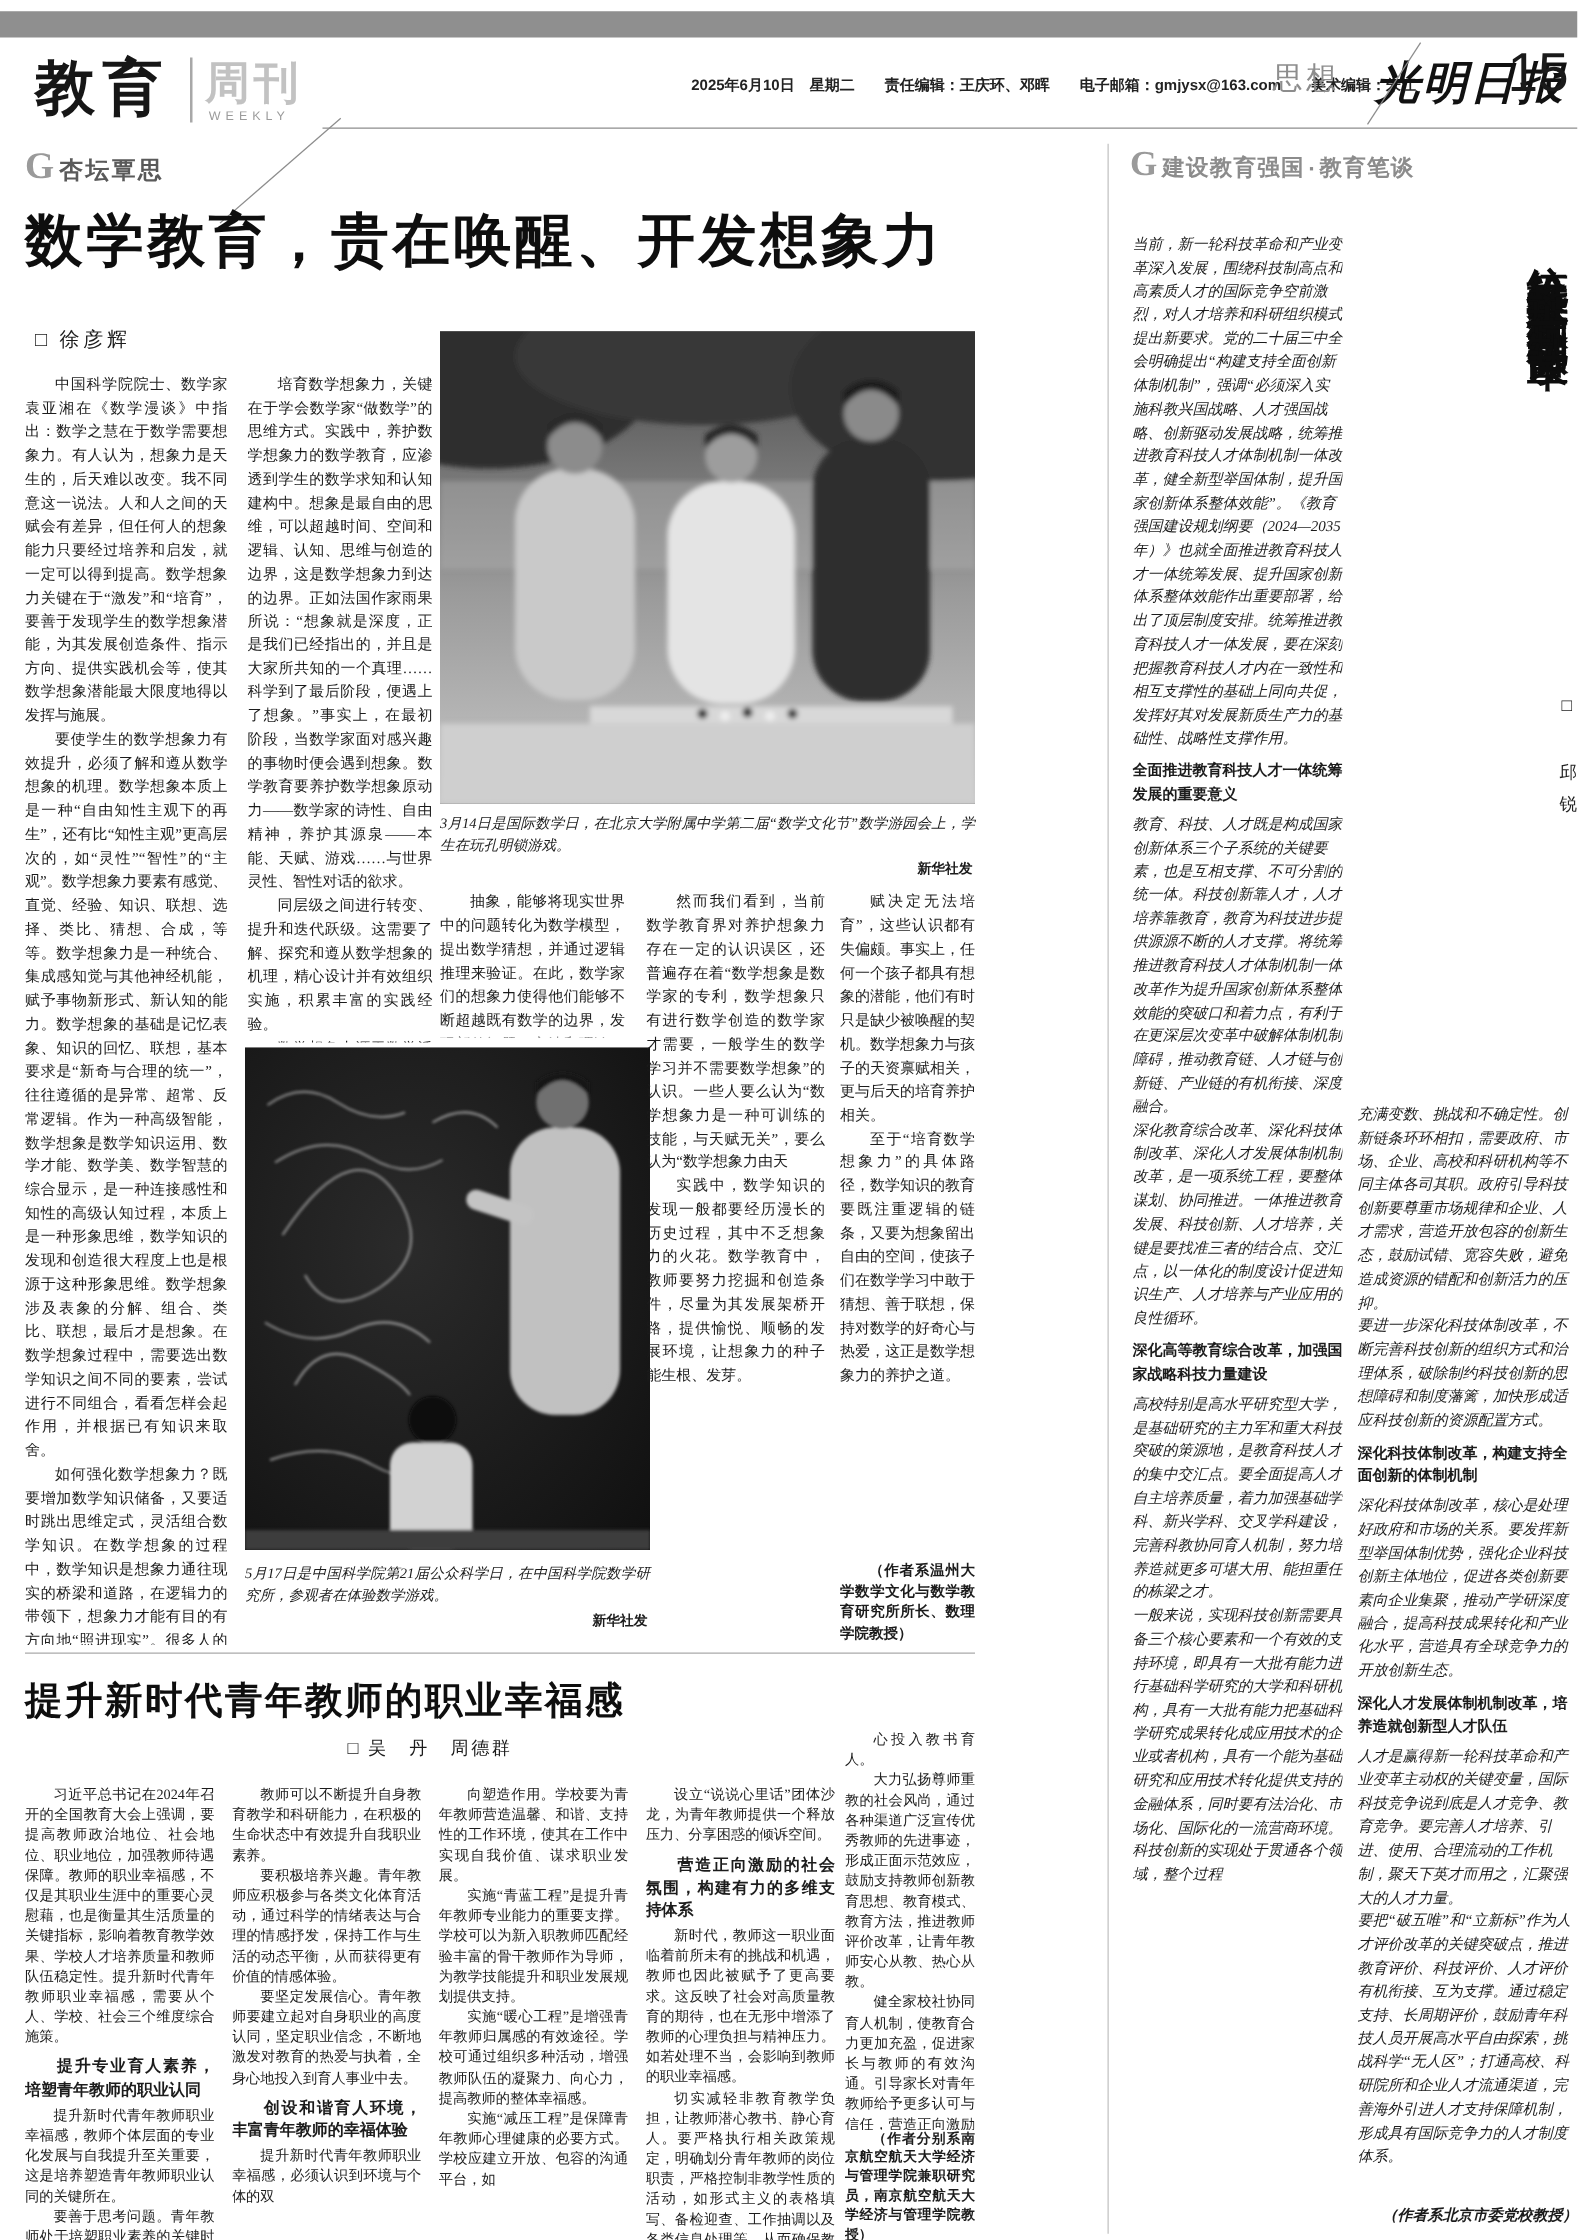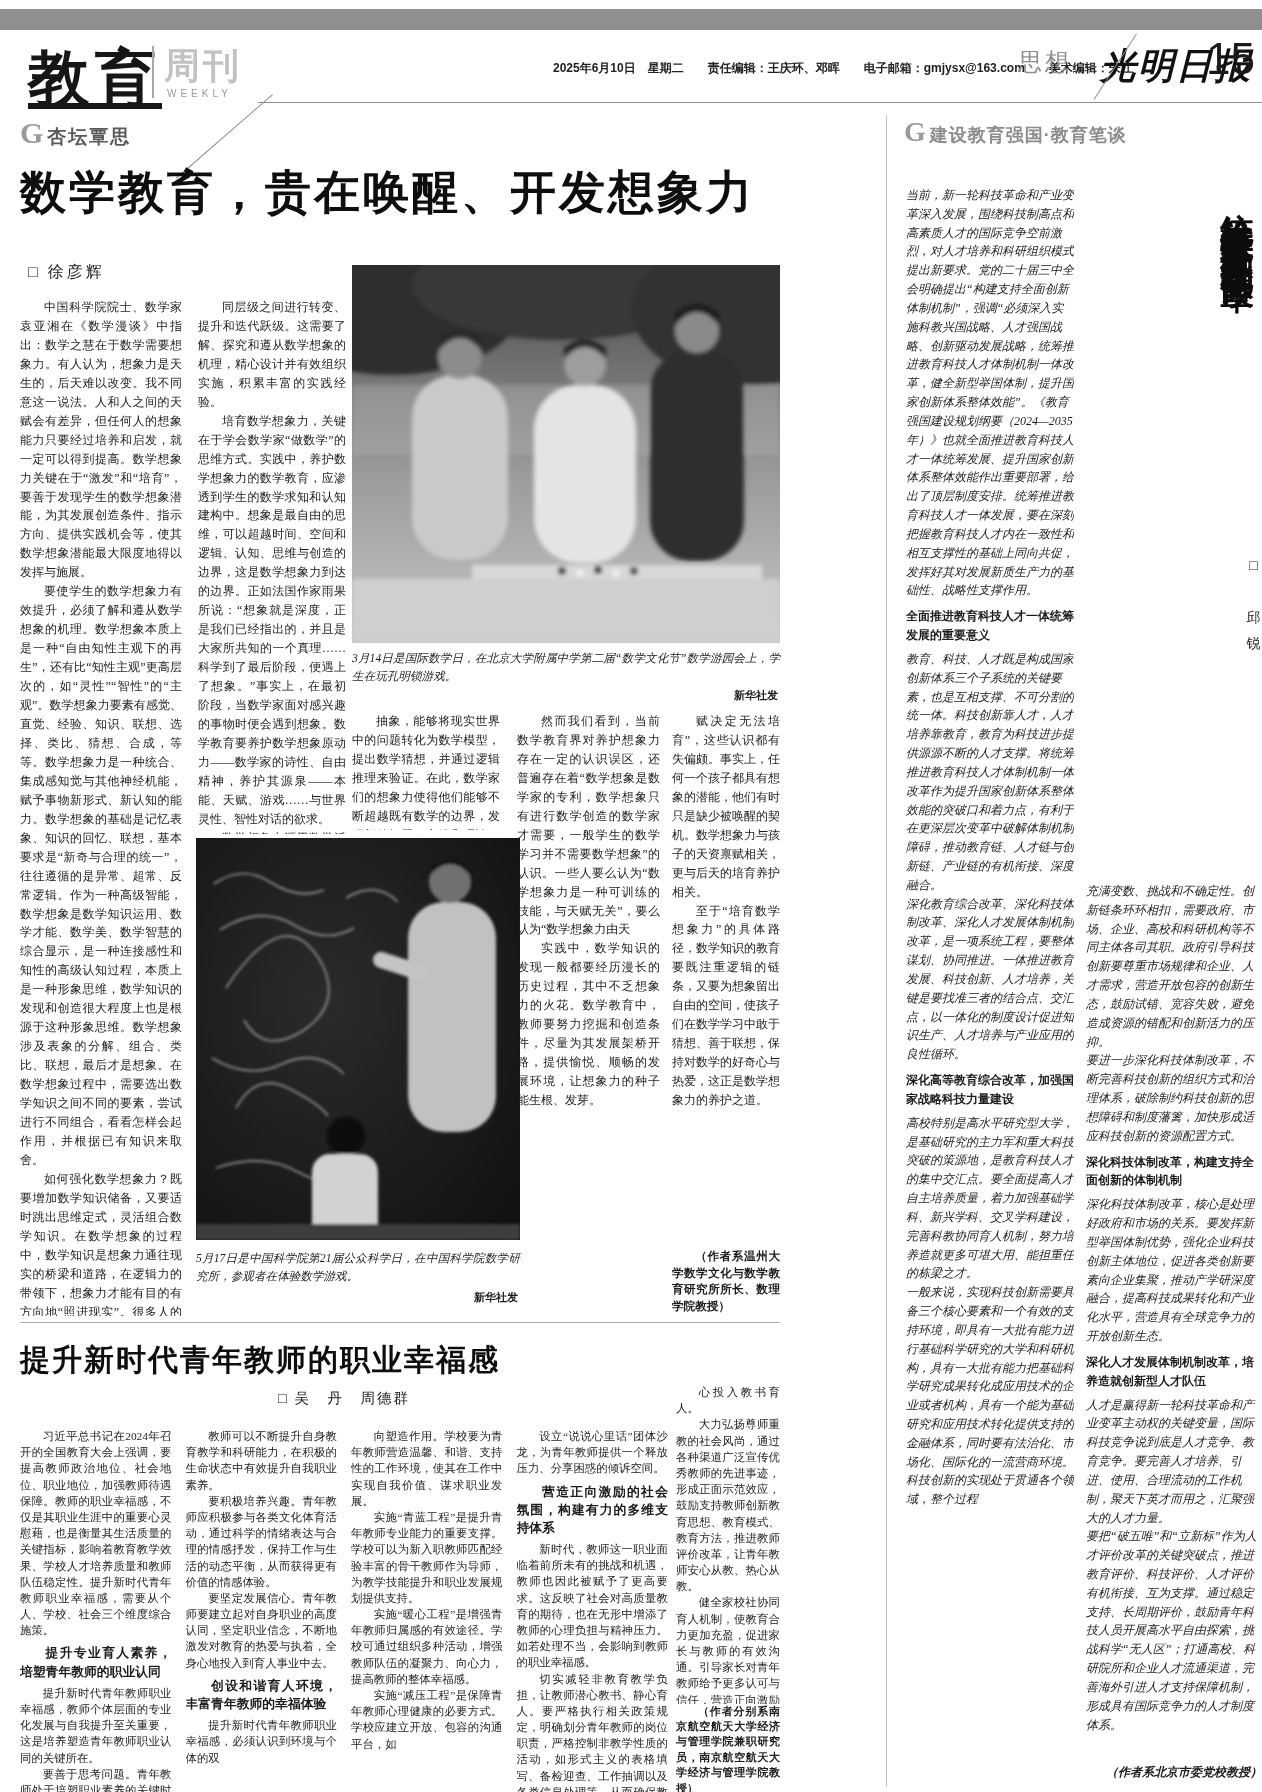--- a/index.html
+++ b/index.html
@@ -4,35 +4,35 @@
 <style>
   * { margin:0; padding:0; box-sizing:border-box; }
   html,body { background:#ffffff; }
   body {
     width:1262px; height:1792px; position:relative; overflow:hidden;
     font-family:"Liberation Serif", serif; color:#1c1c1c;
   }
   .abs { position:absolute; }
   
   .topbar { position:absolute; left:0; top:9px; width:1262px; height:21px; background:#8f8f8f; }
-  .masthead-title { position:absolute; left:28px; top:38px; font-family:"Liberation Sans",sans-serif; font-weight:bold; font-size:61px; letter-spacing:6px; color:#161616;text-decoration:underline; }
+  .masthead-title { position:absolute; left:28px; top:38px; font-family:"Liberation Sans",sans-serif; font-weight:bold; font-size:48px; letter-spacing:6px; color:#161616; }
   .masthead-vline { position:absolute; left:152px; top:46px; width:2px; height:52px; background:#a8a8a8; }
   .masthead-sub { position:absolute; left:164px; top:42px; font-family:"Liberation Sans",sans-serif; font-weight:bold; font-size:36px; letter-spacing:3px; color:#c2c2c2; }
   .masthead-weekly { position:absolute; left:167px; top:88px; font-family:"Liberation Sans",sans-serif; font-size:10px; letter-spacing:4px; color:#9b9b9b; }
   .dateline { position:absolute; left:553px; top:60px; font-family:"Liberation Sans",sans-serif; font-weight:bold; font-size:12px; color:#222; }
   .section-label { position:absolute; left:1018px; top:46px; font-family:"Liberation Sans",sans-serif; font-weight:normal; font-size:24px; letter-spacing:3px; color:#8d8d8d; }
   .paper-logo { position:absolute; left:1100px; top:42px; font-size:36px; font-weight:bold; font-style:italic; letter-spacing:2px; color:#111; }
   .page-number { position:absolute; left:1206px; top:34px; font-family:"Liberation Sans",sans-serif; font-size:44px; color:#1a1a1a; }
   .hline-main { position:absolute; left:258px; top:102px; width:1004px; height:1px; background:#8d8d8d; }
   .diag { position:absolute; height:1px; background:#8d8d8d; transform-origin:left center; }
   .diag-mast { left:176px; top:178px; width:128px; transform:rotate(-41deg); }
   .diag-logo { left:1094px; top:99px; width:78px; transform:rotate(-57deg); }
   
   .gmark { font-family:"Liberation Serif",serif; font-weight:bold; color:#9a9a9a; }
-  .badge-text { font-family:Liberation Sans, sans-serif; font-weight:bold; color:#5a5a5a; letter-spacing:2px; }
+  .badge-text { font-family:Liberation Mono, monospace; font-weight:bold; color:#5a5a5a; letter-spacing:2px; }
   .col { position:absolute; overflow:hidden; }
   .col p { text-indent:2em; text-align:justify; }
   .body-md p, p.body-md { font-size:12px; line-height:1.58; }
   .kai p { font-size:12px; line-height:1.57; font-style:italic; }
   .subhead { font-family:"Liberation Sans",sans-serif; font-weight:bold; font-style:normal !important; font-size:13.5px; line-height:1.45; margin:7px 0 5px 0; }
   .attribution { font-weight:bold; }
   .caption { position:absolute; font-size:11.6px; line-height:1.55; font-style:italic; text-align:justify; }
   .caption .cap-text { text-indent:2em; display:inline; }
   .caption .credit { position:absolute; right:2px; bottom:0; font-style:normal; font-weight:bold; font-family:"Liberation Sans",sans-serif; font-size:11px; }
   .photo { position:absolute; overflow:hidden; background:#777; }
@@ -89,22 +89,22 @@
   <div class="math-byline">□ 徐彦辉</div>
 
   <div class="col body-md" style="left:0;top:188px;width:162px;height:1018px;">
     <p>中国科学院院士、数学家袁亚湘在《数学漫谈》中指出：数学之慧在于数学需要想象力。有人认为，想象力是天生的，后天难以改变。我不同意这一说法。人和人之间的天赋会有差异，但任何人的想象能力只要经过培养和启发，就一定可以得到提高。数学想象力关键在于“激发”和“培育”，要善于发现学生的数学想象潜能，为其发展创造条件、指示方向、提供实践机会等，使其数学想象潜能最大限度地得以发挥与施展。</p>
     <p>要使学生的数学想象力有效提升，必须了解和遵从数学想象的机理。数学想象本质上是一种“自由知性主观下的再生”，还有比“知性主观”更高层次的，如“灵性”“智性”的“主观”。数学想象力要素有感觉、直觉、经验、知识、联想、选择、类比、猜想、合成，等等。数学想象力是一种统合、集成感知觉与其他神经机能，赋予事物新形式、新认知的能力。数学想象的基础是记忆表象、知识的回忆、联想，基本要求是“新奇与合理的统一”，往往遵循的是异常、超常、反常逻辑。作为一种高级智能，数学想象是数学知识运用、数学才能、数学美、数学智慧的综合显示，是一种连接感性和知性的高级认知过程，本质上是一种形象思维，数学知识的发现和创造很大程度上也是根源于这种形象思维。数学想象涉及表象的分解、组合、类比、联想，最后才是想象。在数学想象过程中，需要选出数学知识之间不同的要素，尝试进行不同组合，看看怎样会起作用，并根据已有知识来取舍。</p>
     <p>如何强化数学想象力？既要增加数学知识储备，又要适时跳出思维定式，灵活组合数学知识。在数学想象的过程中，数学知识是想象力通往现实的桥梁和道路，在逻辑力的带领下，想象力才能有目的有方向地“照进现实”。很多人的想象力很丰富，想的很多，但没有足够的数学能力和才华，就会在驾驭想象力方面力不从心。而数学才华和能力，本质上就是逻辑思维和数学知识的灵活运用。</p>
 
   </div>
 
   <div class="col body-md" style="left:178px;top:188px;width:148px;height:536px;">
+    <p>培育数学想象力，关键在于学会数学家“做数学”的思维方式。实践中，养护数学想象力的数学教育，应渗透到学生的数学求知和认知建构中。想象是最自由的思维，可以超越时间、空间和逻辑、认知、思维与创造的边界，这是数学想象力到达的边界。正如法国作家雨果所说：“想象就是深度，正是我们已经指出的，并且是大家所共知的一个真理……科学到了最后阶段，便遇上了想象。”事实上，在最初阶段，当数学家面对感兴趣的事物时便会遇到想象。数学教育要养护数学想象原动力——数学家的诗性、自由精神，养护其源泉——本能、天赋、游戏……与世界灵性、智性对话的欲求。</p>
     <p>同层级之间进行转变、提升和迭代跃级。这需要了解、探究和遵从数学想象的机理，精心设计并有效组织实施，积累丰富的实践经验。</p>
-    <p>培育数学想象力，关键在于学会数学家“做数学”的思维方式。实践中，养护数学想象力的数学教育，应渗透到学生的数学求知和认知建构中。想象是最自由的思维，可以超越时间、空间和逻辑、认知、思维与创造的边界，这是数学想象力到达的边界。正如法国作家雨果所说：“想象就是深度，正是我们已经指出的，并且是大家所共知的一个真理……科学到了最后阶段，便遇上了想象。”事实上，在最初阶段，当数学家面对感兴趣的事物时便会遇到想象。数学教育要养护数学想象原动力——数学家的诗性、自由精神，养护其源泉——本能、天赋、游戏……与世界灵性、智性对话的欲求。</p>
     <p>数学想象力源于数学活动中的游戏精神。数学游戏是数学家们想象力创造世界的一个视角，是数学想象本能、智慧的显示视角，也是数学创造与发现最初的萌芽。数学思维的奥秘就在于数学家独特的思考方式。数学家善于</p>
   </div>
 
   <div class="photo" style="left:332px;top:155px;width:428px;height:378px;">
     <svg viewBox="0 0 428 378" preserveAspectRatio="none">
       <defs>
         <linearGradient id="p1bg" x1="0" y1="0" x2="0" y2="1">
           <stop offset="0" stop-color="#4a4a4a"></stop>
             <stop offset="0.55" stop-color="#9a9a9a"></stop>
             <stop offset="1" stop-color="#c6c6c6"></stop>

